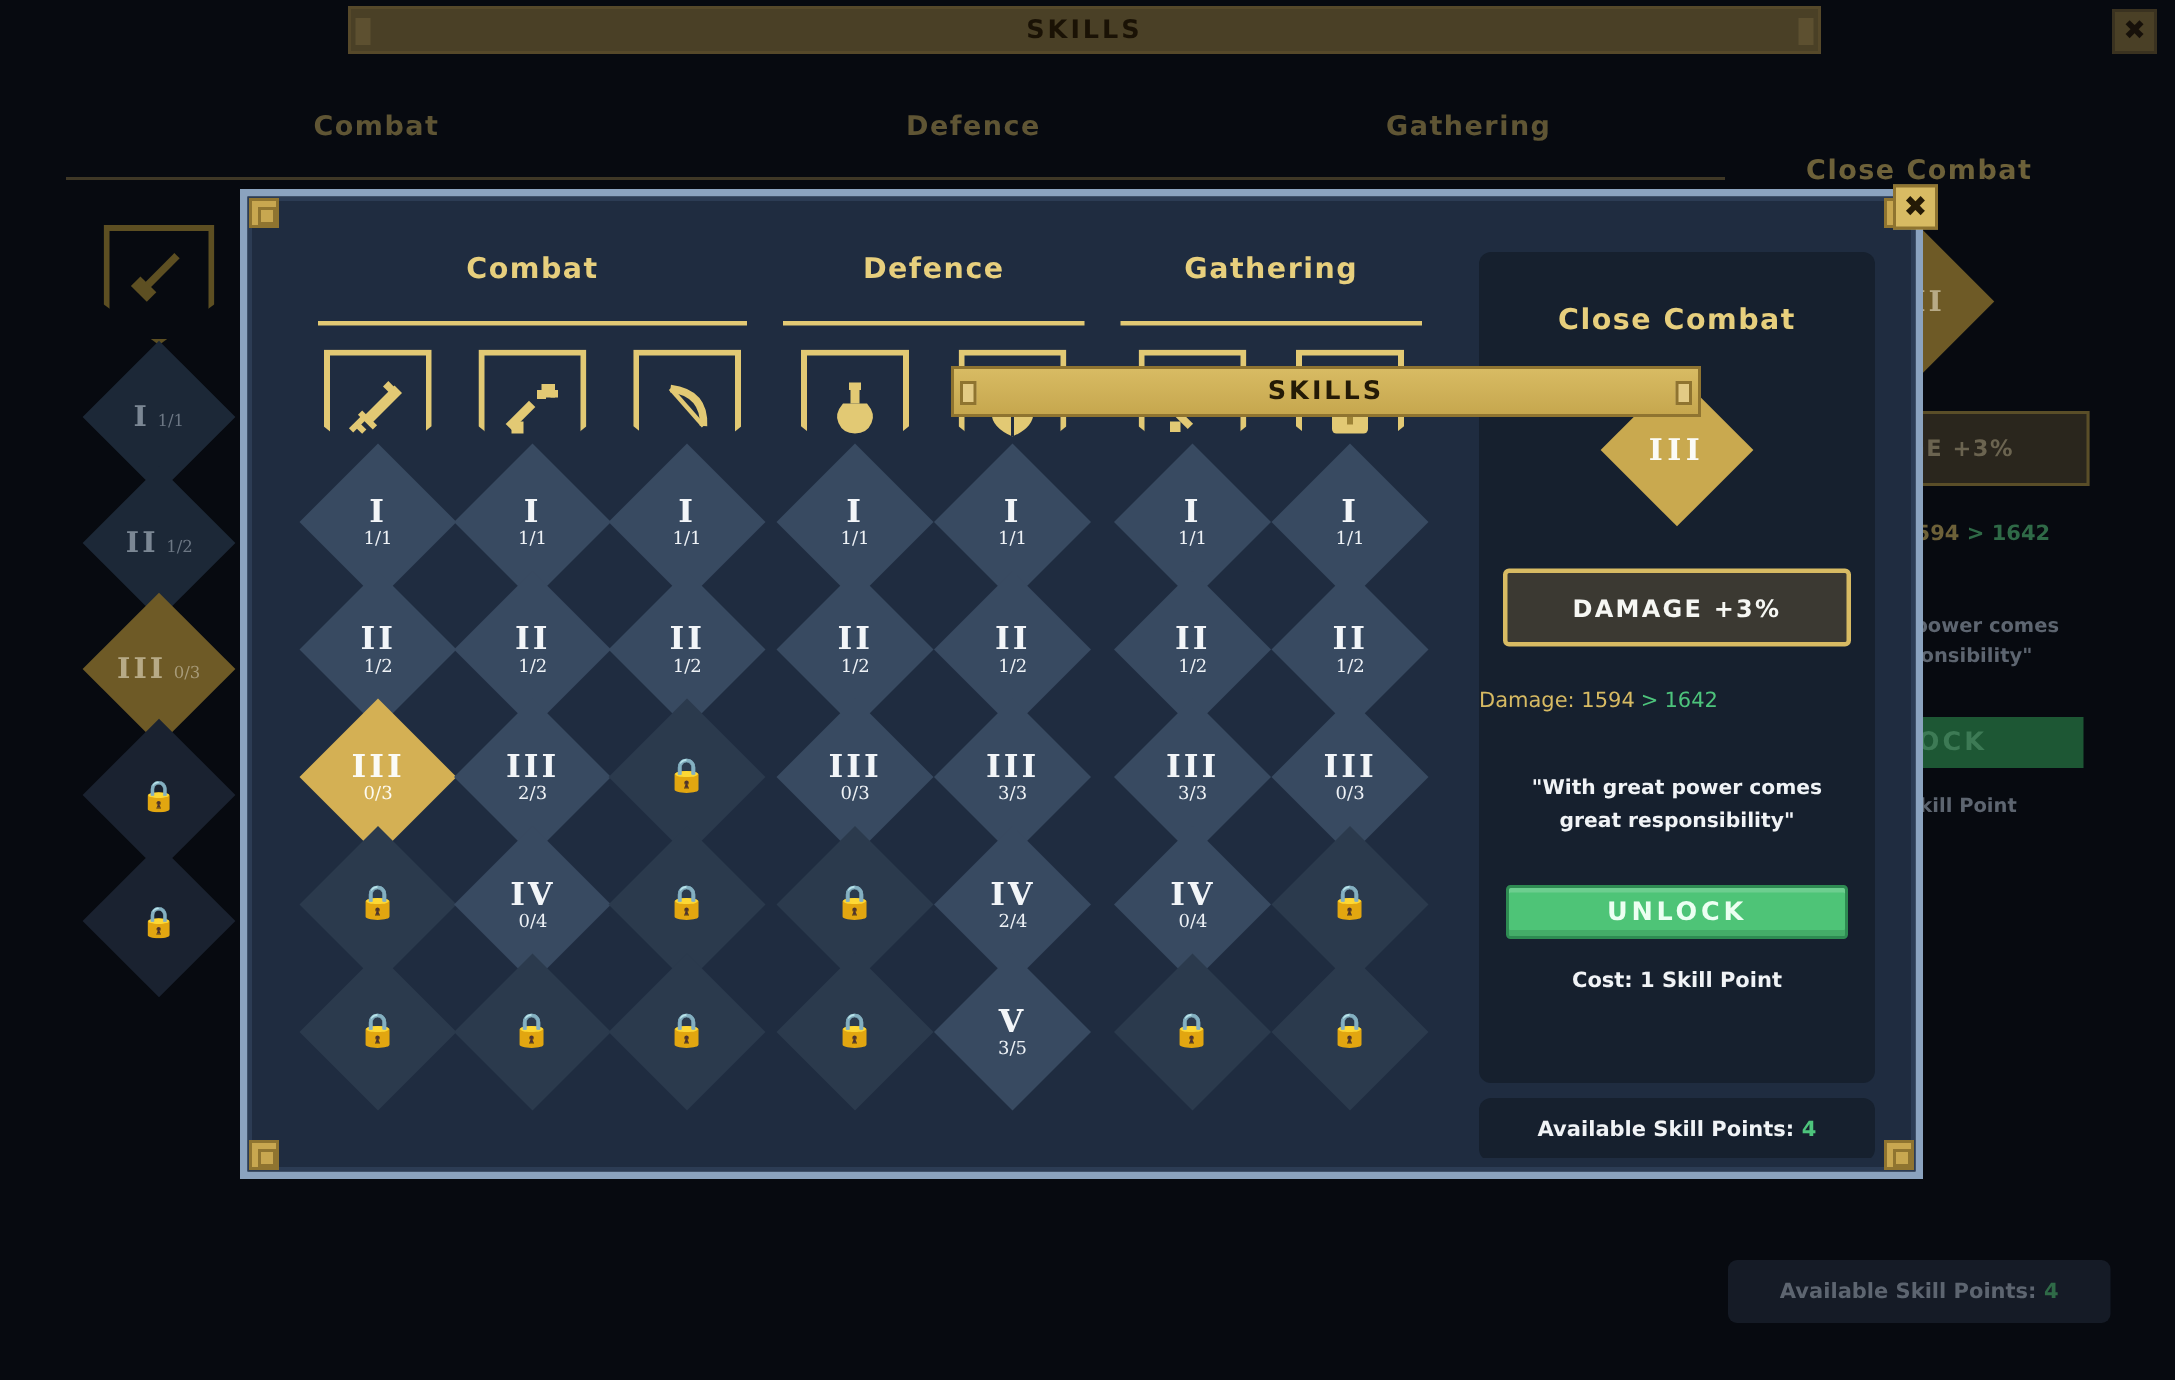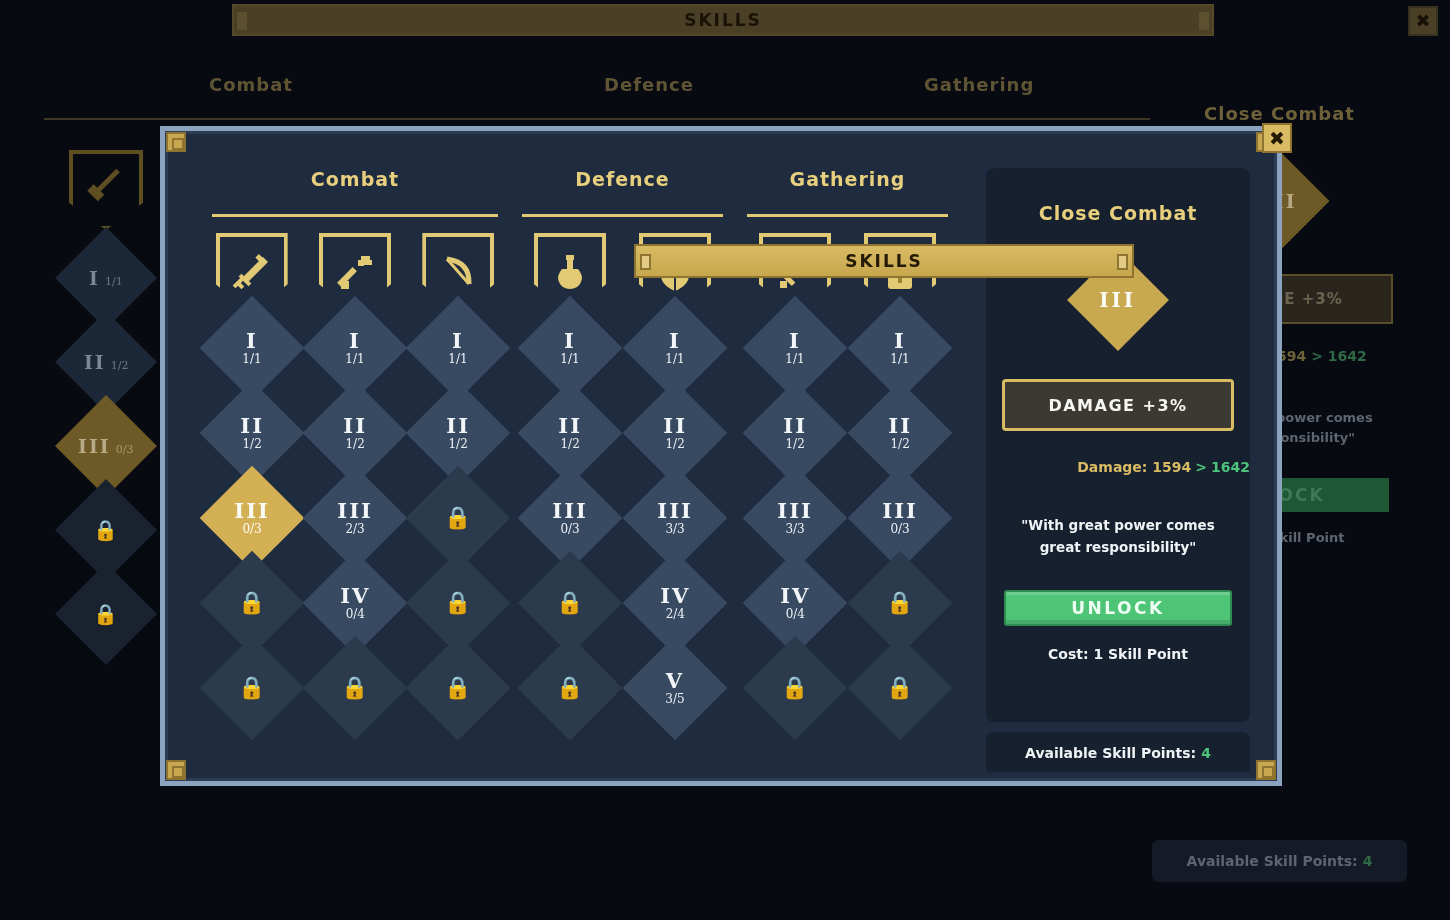--- a/index.html
+++ b/index.html
@@ -231,21 +231,21 @@
   .detail .d-dia span {
     transform: rotate(-45deg); color: #fbfbf6; font-size: 20px; font-weight: bold;
     letter-spacing: 3px; font-family: "DejaVu Serif", serif;
   }
   .detail .d-effect {
     margin: 43px 16px 0; height: 52px; background: #3b3932;
     border: 3px solid #d8bb63; border-radius: 4px;
     display: flex; align-items: center; justify-content: center;
     color: #f6f7f3; font-size: 16px; font-weight: bold; letter-spacing: 1.5px;
   }
-  .detail .d-stat { text-align: right; margin-top: 28px; font-size: 14px; font-weight: bold; }
+  .detail .d-stat { text-align: left; margin-top: 28px; font-size: 14px; font-weight: normal; }
   .detail .d-stat .lbl { color: #d8bb63; }
   .detail .d-stat .arrow { color: #4dc47c; margin: 0 4px; }
   .detail .d-stat .newv { color: #4dc47c; }
   .detail .d-quote {
     text-align: center; margin: 40px 20px 0; color: #f0f3f6;
     font-size: 13.5px; font-weight: bold; line-height: 1.6;
   }
   .detail .d-unlock {
     margin: 32px 18px 0; height: 36px; background: #4ec477;
     border: 2px solid #2e8b52; border-radius: 3px;

